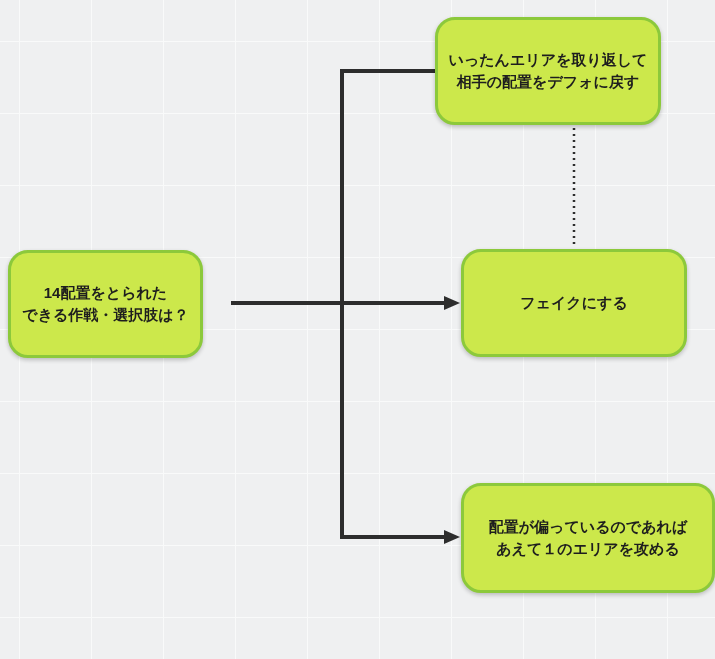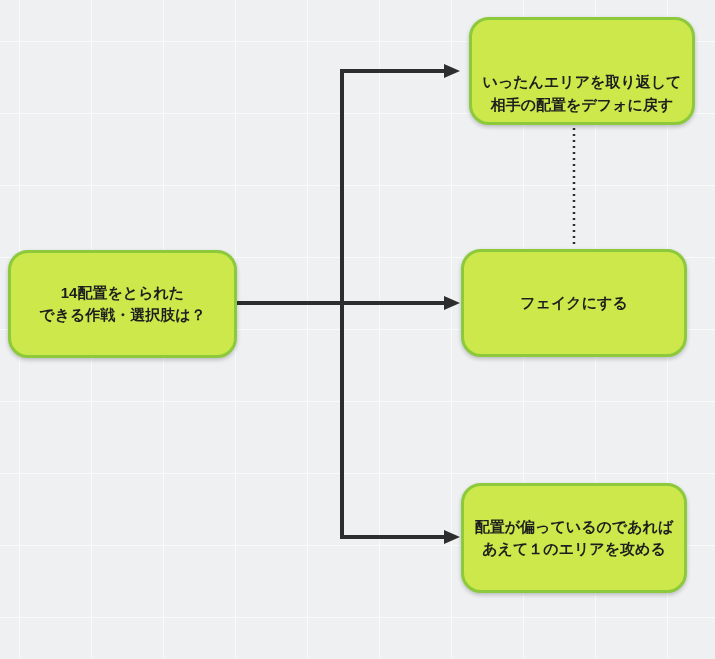--- a/index.html
+++ b/index.html
@@ -54,24 +54,24 @@
     padding: 6px 10px;
     cursor: default;
   }
   .node .label {
     font-size: 15px;
     font-weight: 700;
     line-height: 1.5;
     color: var(--node-text, #1e1e1e);
     white-space: pre-line;
   }
-  .node-root   { left: 8px;   top: 250px; width: 229px; height: 108px; }
-  .node-top    { left: 469px; top: 17px;  width: 226px; height: 108px; align-items: flex-end; }
+  .node-root   { left: 8px;   top: 250px; width: 195px; height: 108px; }
+  .node-top    { left: 435px; top: 17px;  width: 226px; height: 108px; }
   .node-middle { left: 461px; top: 249px; width: 226px; height: 108px; justify-content: center; }
-  .node-bottom { left: 461px; top: 483px; width: 226px; height: 110px; }
+  .node-bottom { left: 461px; top: 483px; width: 254px; height: 110px; }
   .etc-label {
     position: absolute;
     right: 8px;
     top: 612px;
     font-size: 30px;
     color: var(--etc-text, #2e2e2e);
     letter-spacing: 0.5px;
   }
 </style>
 </head>

